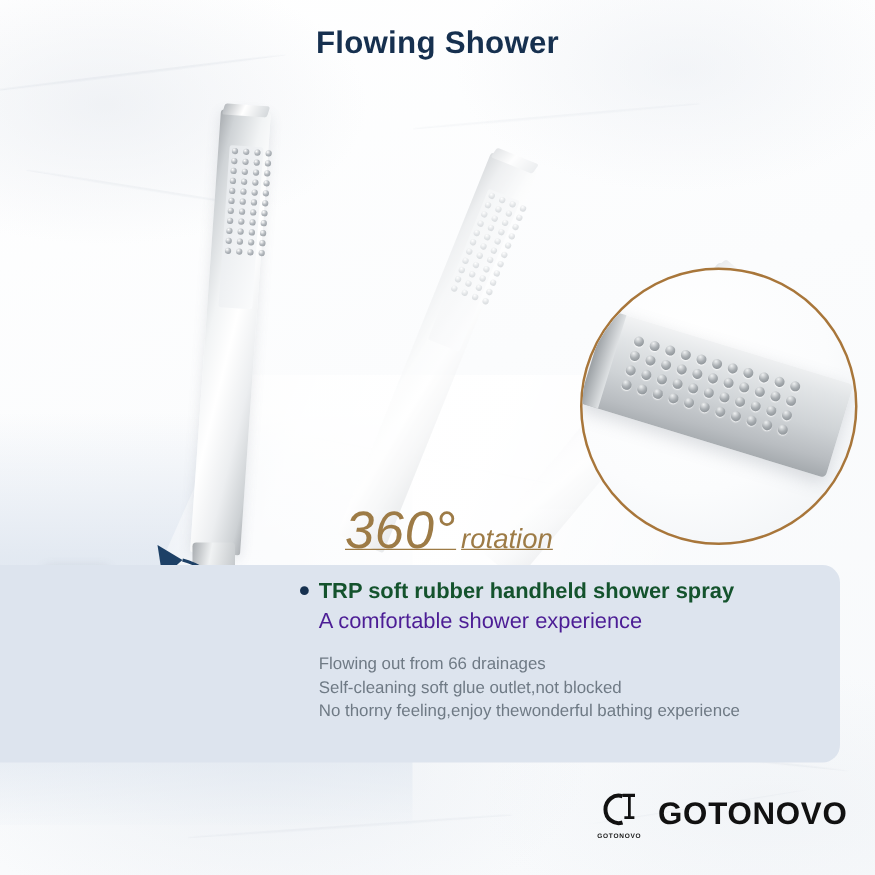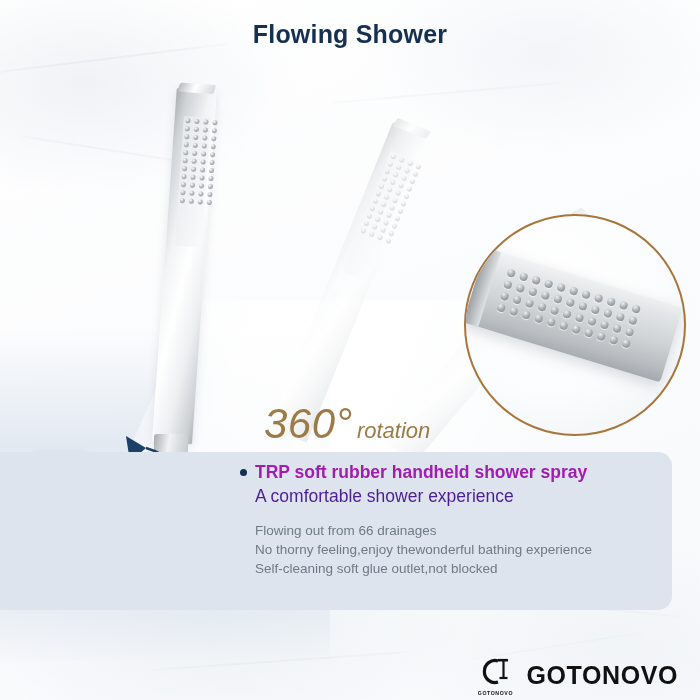--- a/index.html
+++ b/index.html
@@ -153,24 +153,25 @@
     background: linear-gradient(100deg,#d9dcde,#ffffff 45%,#e7e9eb);
     border-radius: 2px; transform: skewX(-13deg);
   }
   #wand3 .facepanel { left: 9px; top: 26px; width: 27px; height: 126px; background: linear-gradient(100deg,#f3f4f5,#fefefe); }
   #wand3 .dotgrid   { left: 11px; top: 28px; }
   #wand3 .dot { background: radial-gradient(circle at 33% 30%, #ffffff 0%, #dadee1 52%, #c4c9cd 100%); }
 
   
   .rot-caption {
     position: absolute;
-    left: 264px; top: 400px;
+    left: 276px; top: 400px;
     color: #9d7b46;
     font-style: italic;
     white-space: nowrap;
+    text-decoration: underline;
   }
   .rot-caption .big { font-size: 42px; letter-spacing: .5px; }
   .rot-caption .small { font-size: 22px; margin-left: 4px; }
 
   
   .inset {
     position: absolute;
     left: 464px; top: 214px;
     width: 218px; height: 218px;
     border-radius: 50%;
@@ -277,42 +278,42 @@
   }
   .bullet {
     width: 7px; height: 7px;
     border-radius: 50%;
     background: #16304f;
     flex: none;
   }
   .headline {
     font-size: 17.5px;
     font-weight: bold;
-    color: #a21caf;
+    color: #14532d;
     white-space: nowrap;
   }
   .subline {
     margin: 3px 0 0 15px;
     font-size: 17.5px;
     color: #4c1d95;
   }
   .body-lines {
     margin: 14px 0 0 15px;
   }
   .body-lines div {
     font-size: 13.5px;
     color: #6f7a85;
     line-height: 19px;
     white-space: nowrap;
   }
 
   
   .brand {
     position: absolute;
-    right: 22px; bottom: 4px;
+    right: 22px; bottom: 28px;
     display: flex;
     align-items: center;
     gap: 11px;
   }
   .brand-mark {
     position: relative;
     width: 40px; height: 42px;
   }
   .brand-mark .mark-sub {
     position: absolute;
@@ -583,22 +584,22 @@
 
   <div class="panel"></div>
   <div class="panel-inner">
     <div class="bullet-row">
       <span class="bullet"></span>
       <span class="headline">TRP soft rubber handheld shower spray</span>
     </div>
     <div class="subline">A comfortable shower experience</div>
     <div class="body-lines">
       <div>Flowing out from 66 drainages</div>
+      <div>Self-cleaning soft glue outlet,not blocked</div>
       <div>No thorny feeling,enjoy thewonderful bathing experience</div>
-      <div>Self-cleaning soft glue outlet,not blocked</div>
     </div>
   </div>
 
   <div class="brand">
     <div class="brand-mark">
       <svg width="40" height="36" viewBox="0 0 40 36">
         <path d="M23 7 A 10.5 11 0 1 0 23 28" fill="none" stroke="#111" stroke-width="3.2"></path>
         <line x1="23" y1="6.2" x2="33" y2="6.2" stroke="#111" stroke-width="2.6"></line>
         <line x1="28.5" y1="7" x2="28.5" y2="24" stroke="#111" stroke-width="2.2"></line>
         <line x1="24.5" y1="24" x2="32.5" y2="24" stroke="#111" stroke-width="2.2"></line>

